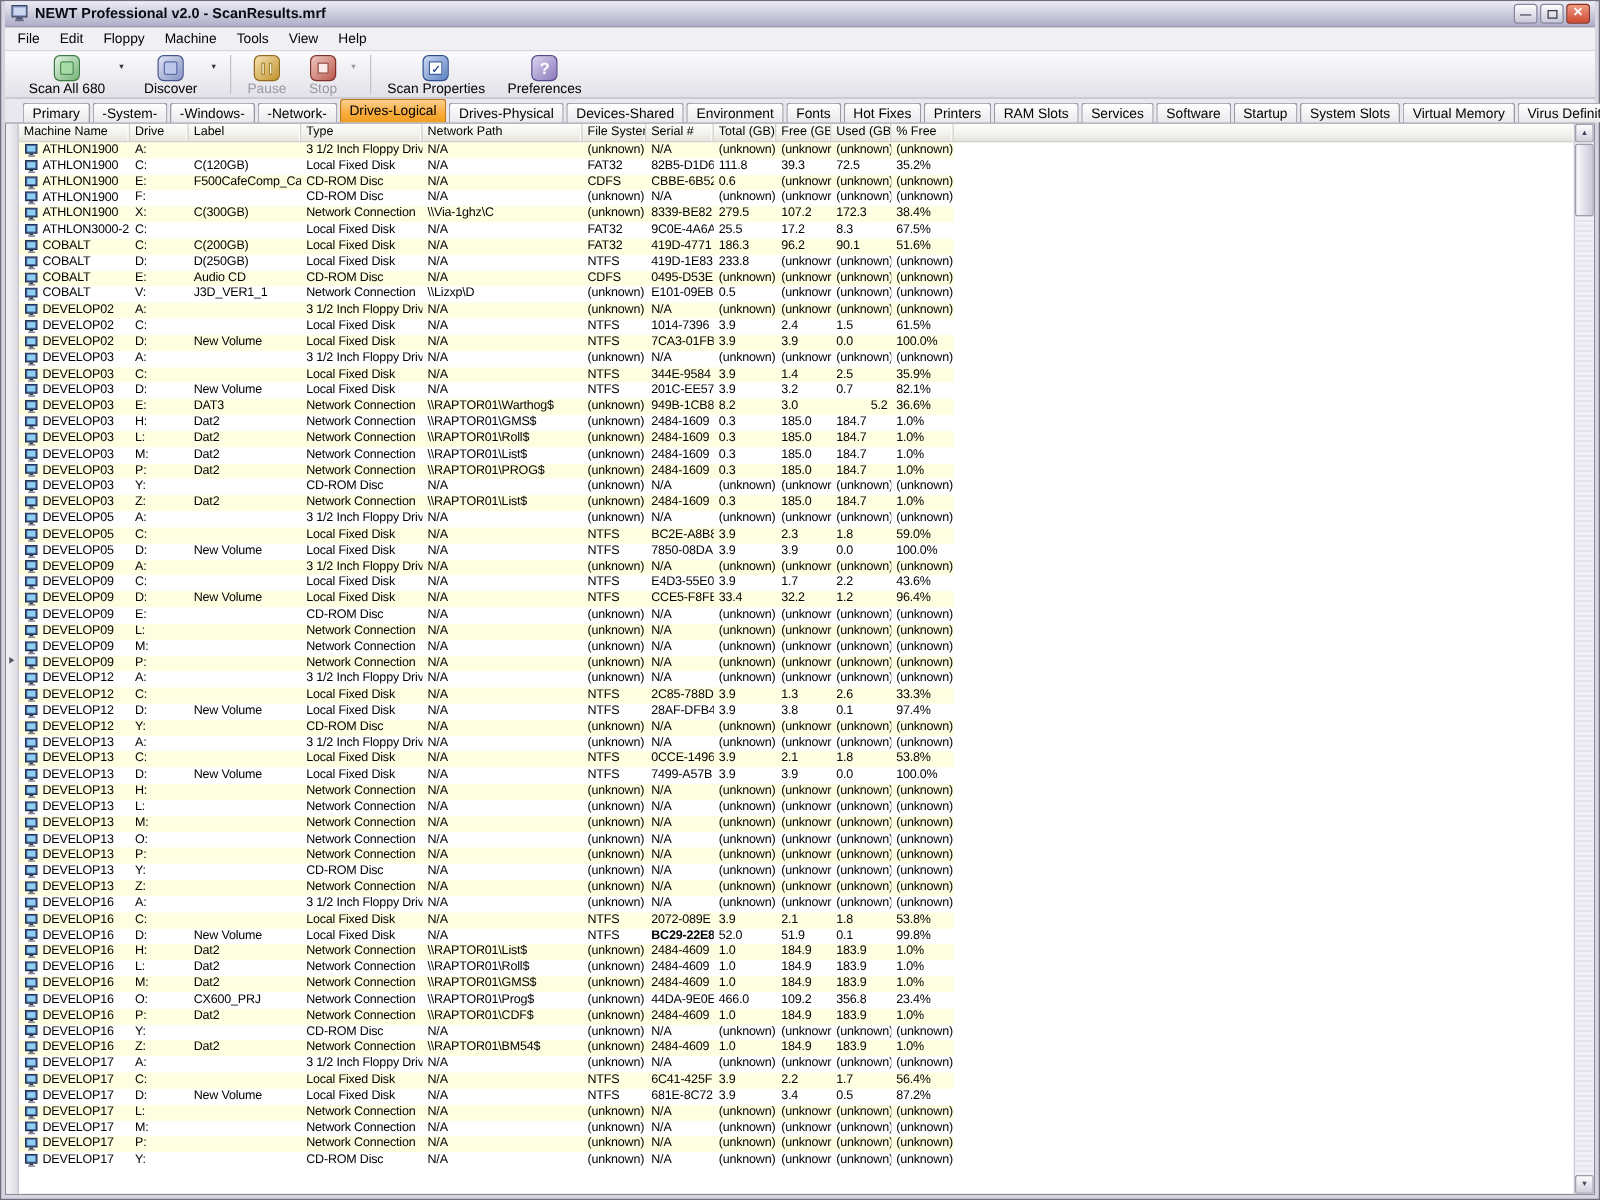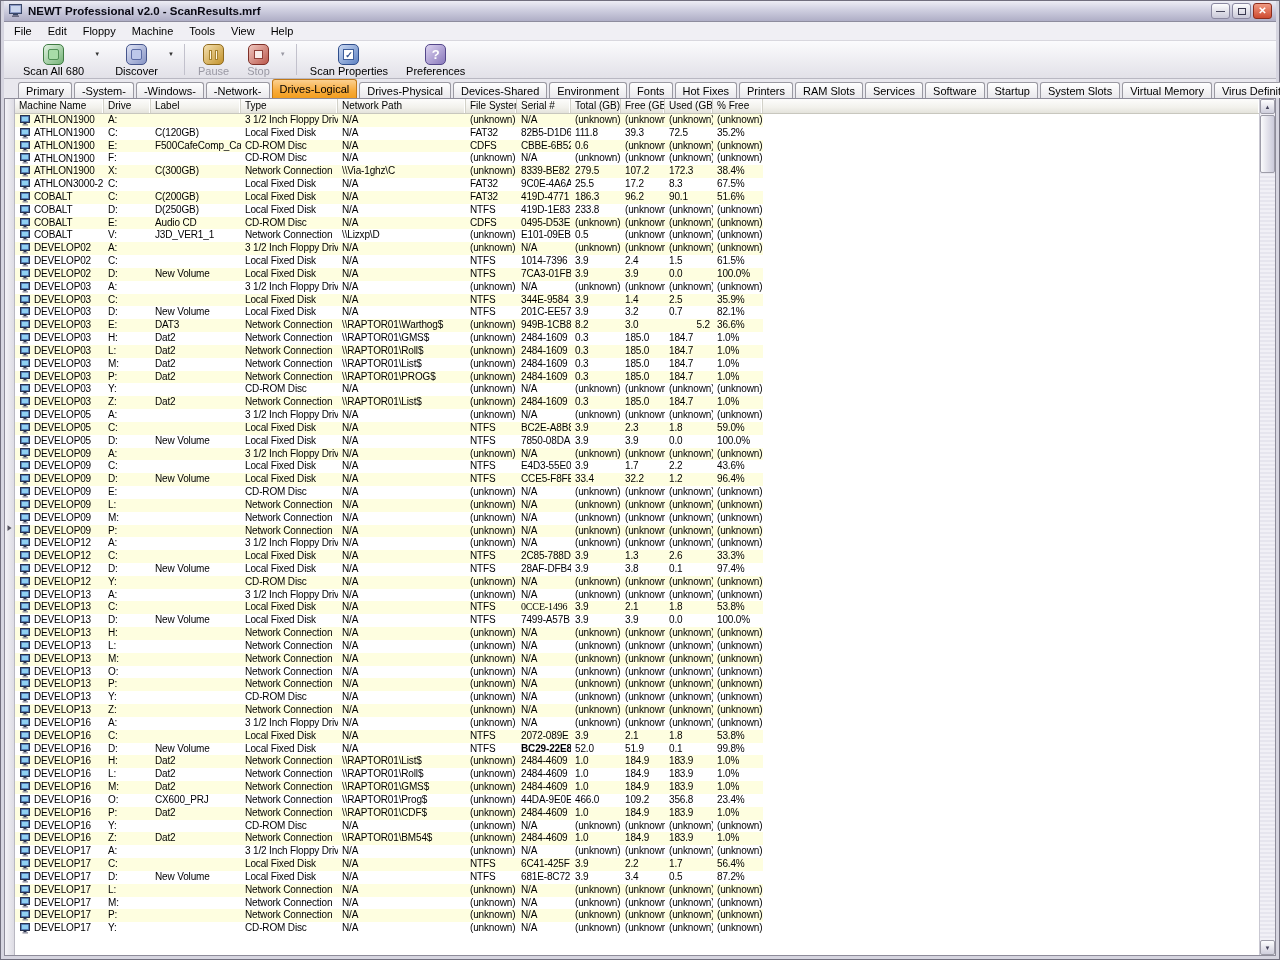--- a/index.html
+++ b/index.html
@@ -1023,21 +1023,21 @@
                 <rect x="3.5" y="8" width="3" height="1.2" fill="#27324E"></rect>
                 <rect x="2.5" y="9.2" width="5.5" height="1.3" fill="#8A8A9A"></rect>
               </svg>
               <span>DEVELOP13</span>
             </div>
             <div class="cell" style="width: 47px;">C:</div>
             <div class="cell" style="width: 90px;"></div>
             <div class="cell" style="width: 97px;">Local Fixed Disk</div>
             <div class="cell" style="width: 128px;">N/A</div>
             <div class="cell" style="width: 51px;">NTFS</div>
-            <div class="cell" style="width: 54px; font-family: Liberation Serif, serif;">0CCE-1496</div>
+            <div class="cell" style="width: 54px;">0CCE-1496</div>
             <div class="cell" style="width: 50px;">3.9</div>
             <div class="cell" style="width: 44px;">2.1</div>
             <div class="cell" style="width: 48px;">1.8</div>
             <div class="cell" style="width: 50px;">53.8%</div>
           </div>
           <div class="row">
             <div class="cell machine" style="width: 89px;">
               <svg width="11" height="11" viewBox="0 0 11 11">
                 <rect x="0.5" y="0.5" width="9" height="7" fill="#4A6EA9" stroke="#27324E"></rect>
                 <rect x="1.8" y="1.8" width="6.4" height="4.4" fill="#8FD0F2"></rect>

